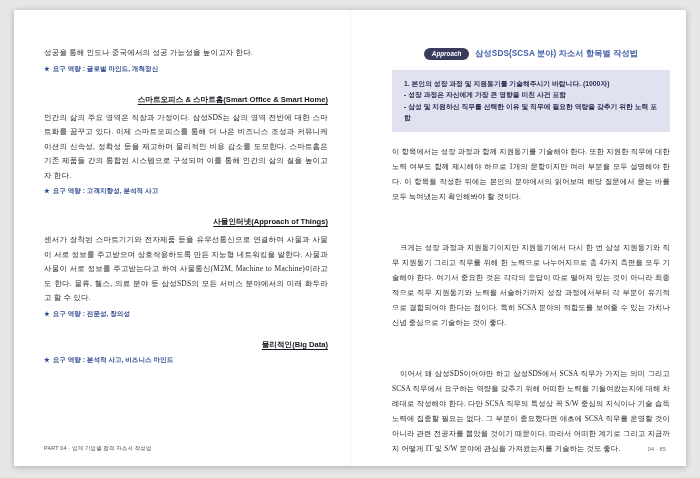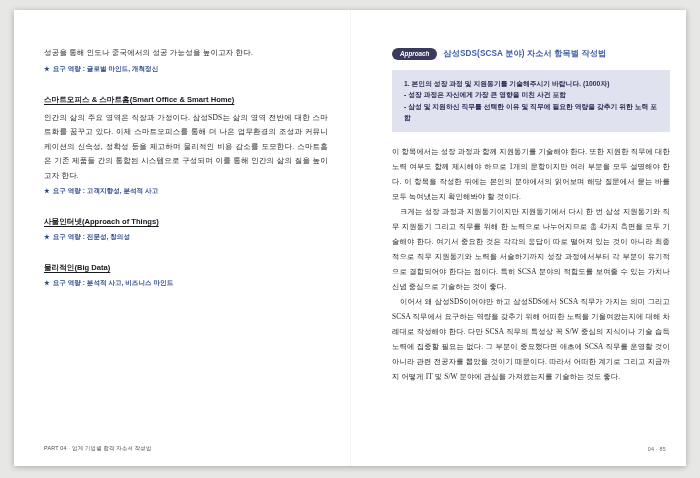--- a/index.html
+++ b/index.html
@@ -34,25 +34,25 @@
     margin: 2px 0 0 0;
     font-family: "Liberation Sans", sans-serif;
     font-size: 6.6px; font-weight: bold; color: #2f4a8c;
   }
   .req-line .star { margin-right: 3px; font-size: 6.4px; }
   .section { margin-top: 21px; }
   .sec-title {
     margin: 0 0 6px 0;
     font-family: "Liberation Sans", sans-serif;
     font-size: 7.6px; font-weight: bold; color: #17171f;
-    text-decoration: underline; text-underline-offset: 2px;
+    text-decoration: underline; text-underline-offset: 2px; text-align: right;
   }
 
   
-  .heading-row { display: flex; align-items: center; gap: 6px; margin-bottom: 10px; }
+  .heading-row { display: flex; align-items: center; gap: 6px; margin-bottom: 10px; justify-content: center; }
   .badge {
     background: #3a3a5e; color: #ffffff;
     font-family: "Liberation Sans", sans-serif;
     font-size: 6.3px; font-style: italic; font-weight: bold;
     padding: 2px 8px 2.5px 8px; border-radius: 8px; white-space: nowrap;
   }
   .rp-title {
     font-family: "Liberation Sans", sans-serif;
     font-size: 8.2px; font-weight: bold; color: #3f5ca6; letter-spacing: 0.1px;
   }
@@ -64,21 +64,21 @@
   .qbox p {
     margin: 0;
     font-family: "Liberation Sans", sans-serif;
     font-size: 6.8px; line-height: 11.5px; color: #2d2d52; font-weight: bold;
   }
   .rp-para {
     margin: 0;
     font-size: 7.3px; line-height: 15px; letter-spacing: 0.15px;
     color: #26262a; text-align: justify;
   }
-  .rp-para.indent { text-indent: 8px; }
+  .rp-para.indent { text-indent: 8px; margin-top: 36px; }
 
   
   .footer {
     position: absolute; bottom: 14px;
     font-family: "Liberation Sans", sans-serif;
     font-size: 5.4px; color: #4a4a4a; letter-spacing: 0.2px;
   }
   .footer.fl { left: 30px; }
   .footer.fr { right: 20px; color: #6a6a6a; }
 </style>
@@ -86,26 +86,27 @@
 <body>
 
 <div class="spread">
 
   <div class="page left">
     <p class="body-text">성공을 통해 인도나 중국에서의 성공 가능성을 높이고자 한다.</p>
     <p class="req-line"><span class="star">★</span><span>요구 역량 : 글로벌 마인드, 개척정신</span></p>
 
     <div class="section">
       <h3 class="sec-title">스마트오피스 &amp; 스마트홈(Smart Office &amp; Smart Home)</h3>
-      <p class="body-text">인간의 삶의 주요 영역은 직장과 가정이다. 삼성SDS는 삶의 영역 전반에 대한 스마트화를 꿈꾸고 있다. 이제 스마트오피스를 통해 더 나은 업무환경의 조성과 커뮤니케이션의 신속성, 정확성 등을 제고하며 물리적인 비용 감소를 도모한다. 스마트홈은 기존 제품들 간의 통합된 시스템으로 구성되며 이를 통해 인간의 삶의 질을 높이고자 한다.</p>
+      <p class="body-text">인간의 삶의 주요 영역은 직장과 가정이다. 삼성SDS는 삶의 영역 전반에 대한 스마트화를 꿈꾸고 있다. 이제 스마트오피스를 통해 더 나은 비즈니스 조성과 커뮤니케이션의 신속성, 정확성 등을 제고하며 물리적인 비용 감소를 도모한다. 스마트홈은 기존 제품들 간의 통합된 시스템으로 구성되며 이를 통해 인간의 삶의 질을 높이고자 한다.</p>
       <p class="req-line"><span class="star">★</span><span>요구 역량 : 고객지향성, 분석적 사고</span></p>
     </div>
 
     <div class="section">
       <h3 class="sec-title">사물인터넷(Approach of Things)</h3>
+      <p class="body-text">센서가 장착된 스마트기기와 전자제품 등을 유무선통신으로 연결하여 사물과 사물이 서로 정보를 주고받으며 상호작용하도록 만든 지능형 네트워킹을 말한다. 사물과 사물이 서로 정보를 주고받는다고 하여 사물통신(M2M, Machine to Machine)이라고도 한다. 물류, 헬스, 의료 분야 등 삼성SDS의 모든 서비스 분야에서의 미래 화두라고 할 수 있다.</p>
       <p class="req-line"><span class="star">★</span><span>요구 역량 : 전문성, 창의성</span></p>
     </div>
 
     <div class="section">
       <h3 class="sec-title">물리적인(Big Data)</h3>
       <p class="req-line"><span class="star">★</span><span>요구 역량 : 분석적 사고, 비즈니스 마인드</span></p>
     </div>
 
     <div class="footer fl">PART 04 · 업계 기업별 합격 자소서 작성법</div>
   </div>

